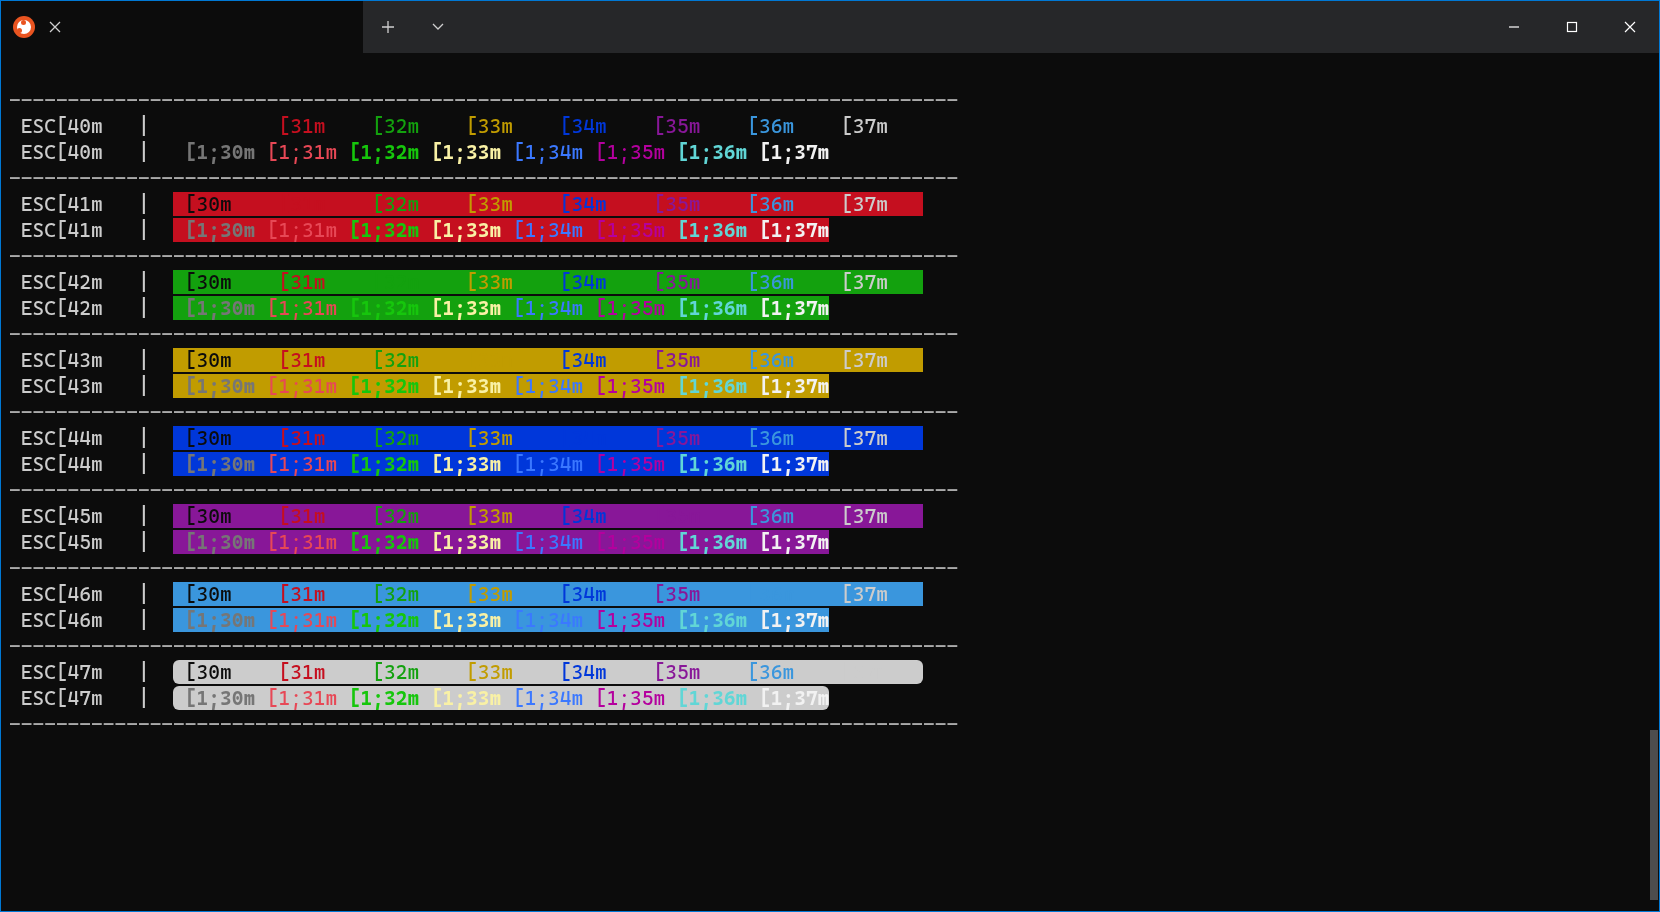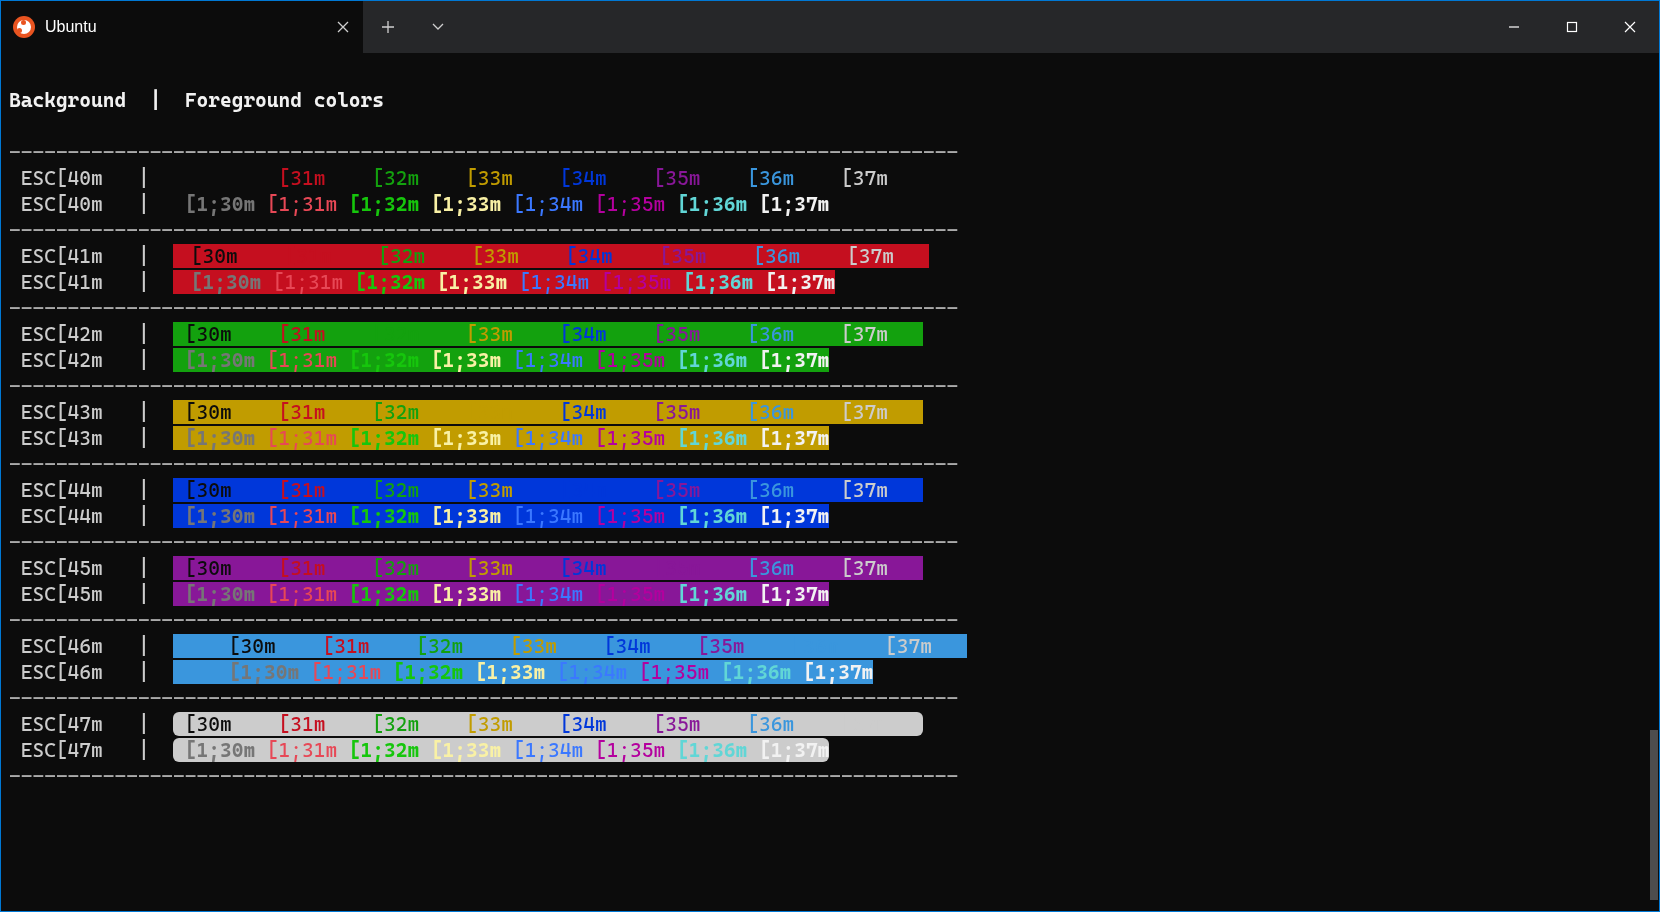--- a/index.html
+++ b/index.html
@@ -48,41 +48,40 @@
   width:58px; display:flex; align-items:center; justify-content:center;
   color:#fff; cursor:pointer;
 }
 svg { display:block; }
 
 .term {
   padding:8px 8px; white-space:pre; color:#cccccc;
 }
 .header-row { color:#f2f2f2; font-weight:bold; }
 .separator { color:#aaaaaa; letter-spacing:0; }
-.bg40{background:#0c0c0c;} .bg41{background:#c50f1f;padding-left:6px;} .bg42{background:#13a10e;}
+.bg40{background:#0c0c0c;} .bg41{background:#c50f1f;} .bg42{background:#13a10e;}
 .bg43{background:#c19c00;} .bg44{background:#0037da;} .bg45{background:#881798;}
-.bg46{background:#3a96dd;padding-left:44px;} .bg47{background:#cccccc;border-radius:6px;}
+.bg46{background:#3a96dd;} .bg47{background:#cccccc;border-radius:6px;}
 .fg30{color:#0c0c0c;} .fg31{color:#c50f1f;margin-top:11px;} .fg32{color:#13a10e;}
 .fg33{color:#c19c00;} .fg34{color:#0037da;} .fg35{color:#881798;}
 .fg36{color:#3a96dd;} .fg37{color:#cccccc;}
 .fg1-30{color:#767676;font-weight:bold;} .fg1-31{color:#e74856;font-weight:normal;}
 .fg1-32{color:#16c60c;font-weight:bold;} .fg1-33{color:#f9f1a5;font-weight:bold;}
 .fg1-34{color:#3b78ff;font-weight:normal;} .fg1-35{color:#b4009e;font-weight:normal;}
 .fg1-36{color:#61d6d6;font-weight:bold;} .fg1-37{color:#f2f2f2;font-weight:bold;}
 .scrollbar{position:absolute;right:2px;top:730px;width:8px;height:170px;background:#4d4d4d;}
 </style>
 </head>
 <body>
 
 <div class="titlebar">
   <div class="tab">
     <span class="tab-icon">
         <span class="tab-icon-inner"></span>
       </span>
-    <span class="tab-title">Ubuntu</span>
     <span class="tab-close">
       <svg width="12" height="12" viewBox="0 0 12 12">
           <path d="M1 1 L11 11 M11 1 L1 11" stroke="#cfcfcf" stroke-width="1.3"></path>
         </svg>
     </span>
   </div>
   <div class="tb-btn">
     <svg width="14" height="14" viewBox="0 0 14 14">
         <path d="M7 1 V13 M1 7 H13" stroke="#cfcfcf" stroke-width="1.3"></path>
       </svg>
@@ -104,20 +103,19 @@
       </svg>
   </div>
   <div class="win-btn close">
     <svg width="12" height="12" viewBox="0 0 12 12">
         <path d="M1 1 L11 11 M11 1 L1 11" stroke="#fff" stroke-width="1.2"></path>
       </svg>
   </div>
 </div>
 
 <div class="term">
-<div class="header-row"><span>Background</span>  <span>|</span>  <span>Foreground colors</span></div>
 <div id="color-table"><div class="separator">---------------------------------------------------------------------------------</div><div><span> ESC[40m  </span><span> |  </span><span class="bg40"><span class="fg30">        </span><span class="fg31"> [31m   </span><span class="fg32"> [32m   </span><span class="fg33"> [33m   </span><span class="fg34"> [34m   </span><span class="fg35"> [35m   </span><span class="fg36"> [36m   </span><span class="fg37"> [37m   </span></span></div><div><span> ESC[40m  </span><span> |  </span><span class="bg40"><span class="fg1-30"> [1;30m</span><span class="fg1-31"> [1;31m</span><span class="fg1-32"> [1;32m</span><span class="fg1-33"> [1;33m</span><span class="fg1-34"> [1;34m</span><span class="fg1-35"> [1;35m</span><span class="fg1-36"> [1;36m</span><span class="fg1-37"> [1;37m</span></span></div><div class="separator">---------------------------------------------------------------------------------</div><div><span> ESC[41m  </span><span> |  </span><span class="bg41"><span class="fg30"> [30m   </span><span class="fg31"> [31m   </span><span class="fg32"> [32m   </span><span class="fg33"> [33m   </span><span class="fg34"> [34m   </span><span class="fg35"> [35m   </span><span class="fg36"> [36m   </span><span class="fg37"> [37m   </span></span></div><div><span> ESC[41m  </span><span> |  </span><span class="bg41"><span class="fg1-30"> [1;30m</span><span class="fg1-31"> [1;31m</span><span class="fg1-32"> [1;32m</span><span class="fg1-33"> [1;33m</span><span class="fg1-34"> [1;34m</span><span class="fg1-35"> [1;35m</span><span class="fg1-36"> [1;36m</span><span class="fg1-37"> [1;37m</span></span></div><div class="separator">---------------------------------------------------------------------------------</div><div><span> ESC[42m  </span><span> |  </span><span class="bg42"><span class="fg30"> [30m   </span><span class="fg31"> [31m   </span><span class="fg32"> [32m   </span><span class="fg33"> [33m   </span><span class="fg34"> [34m   </span><span class="fg35"> [35m   </span><span class="fg36"> [36m   </span><span class="fg37"> [37m   </span></span></div><div><span> ESC[42m  </span><span> |  </span><span class="bg42"><span class="fg1-30"> [1;30m</span><span class="fg1-31"> [1;31m</span><span class="fg1-32"> [1;32m</span><span class="fg1-33"> [1;33m</span><span class="fg1-34"> [1;34m</span><span class="fg1-35"> [1;35m</span><span class="fg1-36"> [1;36m</span><span class="fg1-37"> [1;37m</span></span></div><div class="separator">---------------------------------------------------------------------------------</div><div><span> ESC[43m  </span><span> |  </span><span class="bg43"><span class="fg30"> [30m   </span><span class="fg31"> [31m   </span><span class="fg32"> [32m   </span><span class="fg33"> [33m   </span><span class="fg34"> [34m   </span><span class="fg35"> [35m   </span><span class="fg36"> [36m   </span><span class="fg37"> [37m   </span></span></div><div><span> ESC[43m  </span><span> |  </span><span class="bg43"><span class="fg1-30"> [1;30m</span><span class="fg1-31"> [1;31m</span><span class="fg1-32"> [1;32m</span><span class="fg1-33"> [1;33m</span><span class="fg1-34"> [1;34m</span><span class="fg1-35"> [1;35m</span><span class="fg1-36"> [1;36m</span><span class="fg1-37"> [1;37m</span></span></div><div class="separator">---------------------------------------------------------------------------------</div><div><span> ESC[44m  </span><span> |  </span><span class="bg44"><span class="fg30"> [30m   </span><span class="fg31"> [31m   </span><span class="fg32"> [32m   </span><span class="fg33"> [33m   </span><span class="fg34"> [34m   </span><span class="fg35"> [35m   </span><span class="fg36"> [36m   </span><span class="fg37"> [37m   </span></span></div><div><span> ESC[44m  </span><span> |  </span><span class="bg44"><span class="fg1-30"> [1;30m</span><span class="fg1-31"> [1;31m</span><span class="fg1-32"> [1;32m</span><span class="fg1-33"> [1;33m</span><span class="fg1-34"> [1;34m</span><span class="fg1-35"> [1;35m</span><span class="fg1-36"> [1;36m</span><span class="fg1-37"> [1;37m</span></span></div><div class="separator">---------------------------------------------------------------------------------</div><div><span> ESC[45m  </span><span> |  </span><span class="bg45"><span class="fg30"> [30m   </span><span class="fg31"> [31m   </span><span class="fg32"> [32m   </span><span class="fg33"> [33m   </span><span class="fg34"> [34m   </span><span class="fg35"> [35m   </span><span class="fg36"> [36m   </span><span class="fg37"> [37m   </span></span></div><div><span> ESC[45m  </span><span> |  </span><span class="bg45"><span class="fg1-30"> [1;30m</span><span class="fg1-31"> [1;31m</span><span class="fg1-32"> [1;32m</span><span class="fg1-33"> [1;33m</span><span class="fg1-34"> [1;34m</span><span class="fg1-35"> [1;35m</span><span class="fg1-36"> [1;36m</span><span class="fg1-37"> [1;37m</span></span></div><div class="separator">---------------------------------------------------------------------------------</div><div><span> ESC[46m  </span><span> |  </span><span class="bg46"><span class="fg30"> [30m   </span><span class="fg31"> [31m   </span><span class="fg32"> [32m   </span><span class="fg33"> [33m   </span><span class="fg34"> [34m   </span><span class="fg35"> [35m   </span><span class="fg36"> [36m   </span><span class="fg37"> [37m   </span></span></div><div><span> ESC[46m  </span><span> |  </span><span class="bg46"><span class="fg1-30"> [1;30m</span><span class="fg1-31"> [1;31m</span><span class="fg1-32"> [1;32m</span><span class="fg1-33"> [1;33m</span><span class="fg1-34"> [1;34m</span><span class="fg1-35"> [1;35m</span><span class="fg1-36"> [1;36m</span><span class="fg1-37"> [1;37m</span></span></div><div class="separator">---------------------------------------------------------------------------------</div><div><span> ESC[47m  </span><span> |  </span><span class="bg47"><span class="fg30"> [30m   </span><span class="fg31"> [31m   </span><span class="fg32"> [32m   </span><span class="fg33"> [33m   </span><span class="fg34"> [34m   </span><span class="fg35"> [35m   </span><span class="fg36"> [36m   </span><span class="fg37"> [37m   </span></span></div><div><span> ESC[47m  </span><span> |  </span><span class="bg47"><span class="fg1-30"> [1;30m</span><span class="fg1-31"> [1;31m</span><span class="fg1-32"> [1;32m</span><span class="fg1-33"> [1;33m</span><span class="fg1-34"> [1;34m</span><span class="fg1-35"> [1;35m</span><span class="fg1-36"> [1;36m</span><span class="fg1-37"> [1;37m</span></span></div><div class="separator">---------------------------------------------------------------------------------</div></div>
 <div>&nbsp;</div>
 <div>&nbsp;</div>
 
 </div>
 
 <div class="scrollbar"></div>
 
 </body></html>

